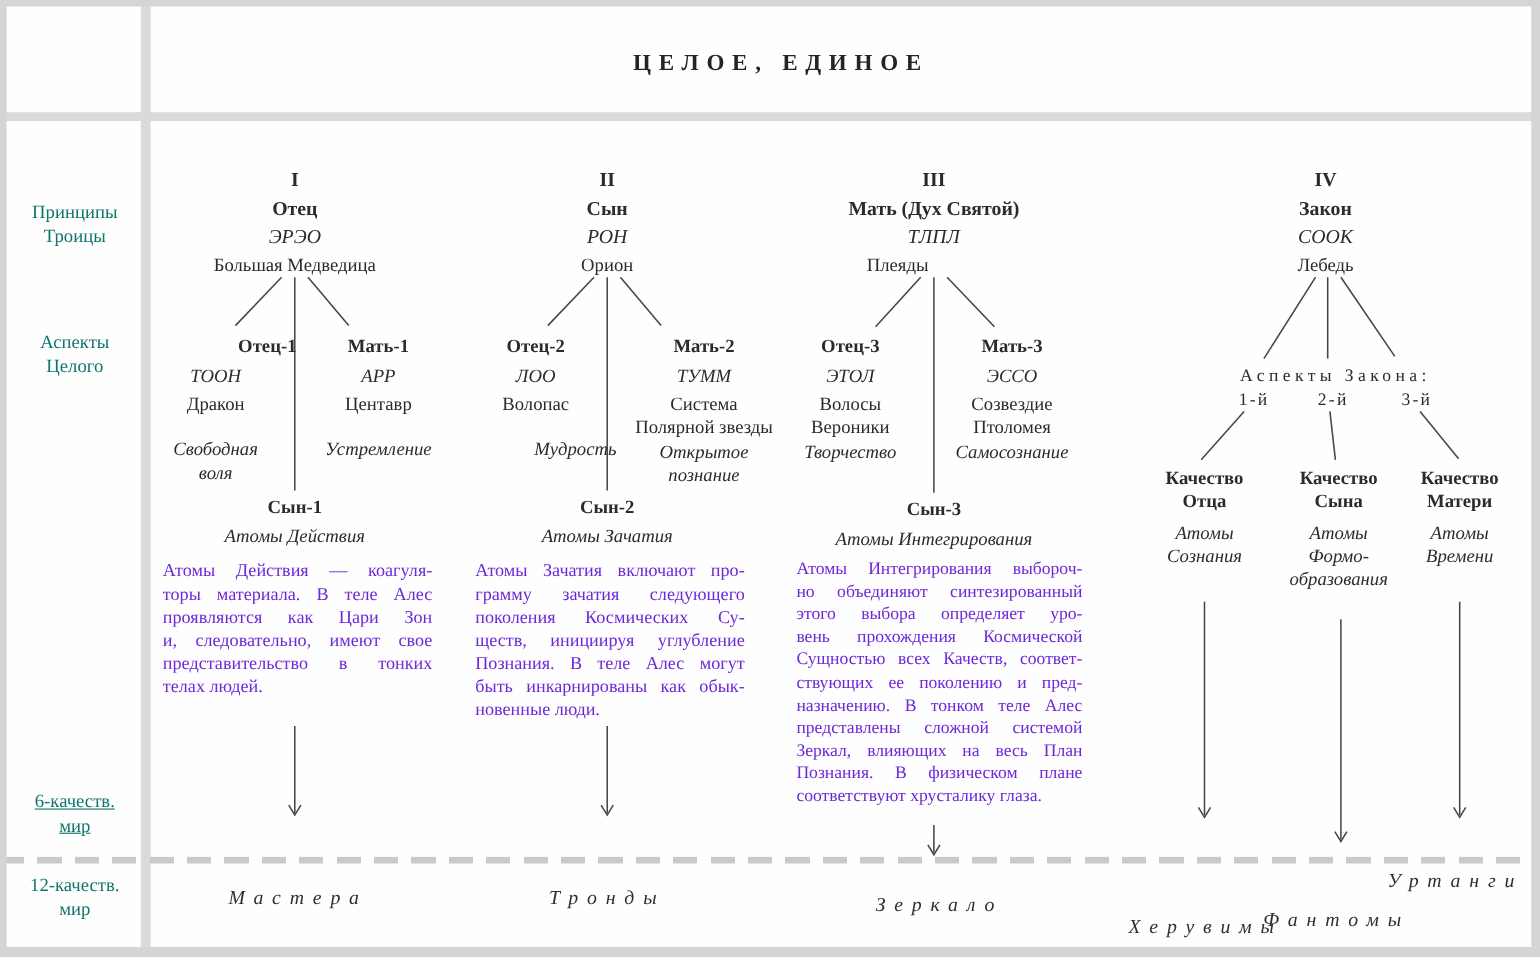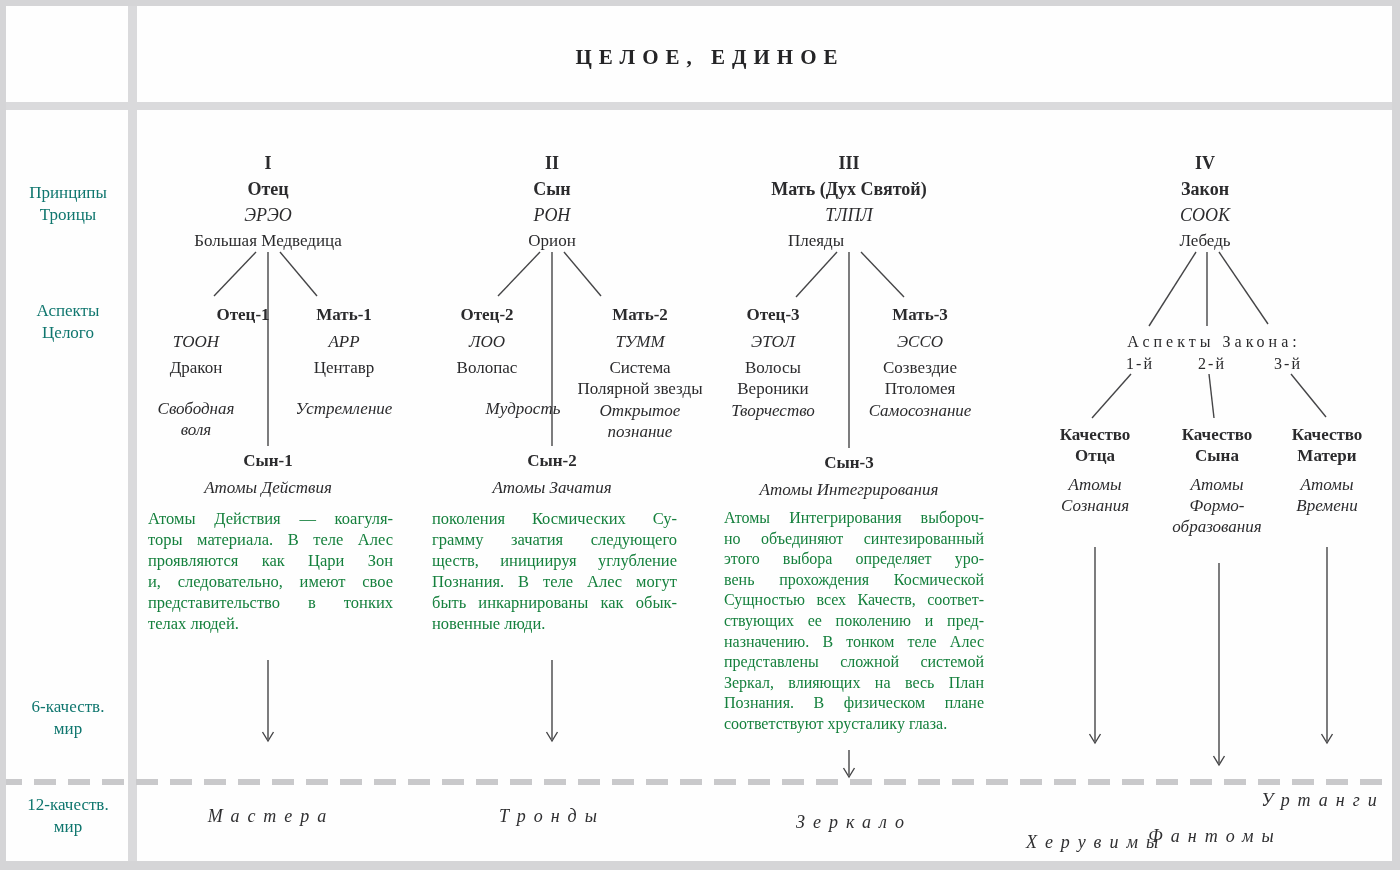--- a/index.html
+++ b/index.html
@@ -19,21 +19,21 @@
     position:absolute; left:0; top:779px; width:1400px; height:6px;
     background:repeating-linear-gradient(90deg,#c9c9cb 0 22px,transparent 22px 34px);
   }
   .c { position:absolute; transform:translateX(-50%); text-align:center; white-space:pre-line; }
   .bold { font-weight:700; }
   .it { font-style:italic; }
   .s18 { font-size:18px; line-height:22px; }
   .s17 { font-size:17px; line-height:21px; }
   .side { font-size:17px; line-height:22px; color:#0f766e; }
   .title { font-size:21px; font-weight:700; letter-spacing:7px; color:#242426; }
-  .para { position:absolute; font-size:16.5px; line-height:21px; color:#15803d; }
+  .para { position:absolute; font-size:16.5px; line-height:21px; color:#6d28d9; }
   .para > div { text-align:justify; text-align-last:justify; }
   .para > div:last-child { text-align-last:left; }
   .para3 { font-size:16px; line-height:20.6px; }
   .spread { letter-spacing:4px; font-size:16px; }
   .tick { font-size:16px; letter-spacing:2px; }
   .world { font-size:18px; font-style:italic; letter-spacing:8px; color:#2f2f31; }
   svg.overlay { position:absolute; left:0; top:0; width:1400px; height:870px; pointer-events:none; }
   svg.overlay * { stroke:#454547; stroke-width:1.4; fill:none; }
 </style>
 </head>
@@ -44,21 +44,21 @@
   <div class="vbar"></div>
   <div class="hbar"></div>
   <div class="dash"></div>
 
   <div class="c title" style="left:710px; top:45px;">ЦЕЛОЕ, ЕДИНОЕ</div>
 
   <div class="c side" style="left:68px; top:182px;">Принципы
 Троицы</div>
   <div class="c side" style="left:68px; top:300px;">Аспекты
 Целого</div>
-  <div class="c side" style="left:68px; top:696px;">6-качеств.
+  <div class="c side" style="left:68px; top:718px;text-decoration:underline;">6-качеств.
 мир</div>
   <div class="c side" style="left:68px; top:794px;">12-качеств.
 мир</div>
 
   <svg class="overlay">
     <g>
       <line x1="256" y1="252" x2="214" y2="296"></line>
         <line x1="268" y1="252" x2="268" y2="446"></line>
         <line x1="280" y1="252" x2="317" y2="296"></line>
     </g>
@@ -142,22 +142,23 @@
   <div class="c s17 it" style="left:487px; top:398px;margin-left:36px;">Мудрость</div>
   <div class="c s17 bold" style="left:640px; top:304px;">Мать-2</div>
   <div class="c s17 it" style="left:640px; top:331px;">ТУММ</div>
   <div class="c s17" style="left:640px; top:357px;">Система
 Полярной звезды</div>
   <div class="c s17 it" style="left:640px; top:400px;">Открытое
 познание</div>
   <div class="c s17 bold" style="left:552px; top:450px;">Сын-2</div>
   <div class="c s17 it" style="left:552px; top:477px;">Атомы Зачатия</div>
   <div class="para" style="left:432px; top:508px; width:245px;">
+      <div>Атомы Зачатия включают про-</div>
+      <div>грамму зачатия следующего</div>
       <div>поколения Космических Су-</div>
-      <div>грамму зачатия следующего</div>
       <div>ществ, инициируя углубление</div>
       <div>Познания. В теле Алес могут</div>
       <div>быть инкарнированы как обык-</div>
       <div>новенные люди.</div>
     </div>
 
   <div class="c s18 bold" style="left:849px; top:152px;">III</div>
   <div class="c s18 bold" style="left:849px; top:178px;">Мать (Дух Святой)</div>
   <div class="c s18 it" style="left:849px; top:204px;">ТЛПЛ</div>
   <div class="c s17" style="left:816px; top:230px;">Плеяды</div>

